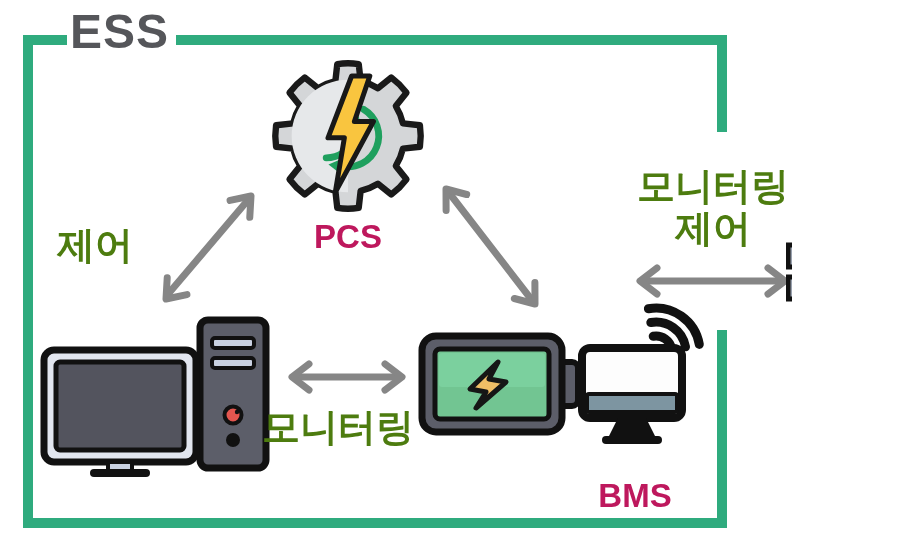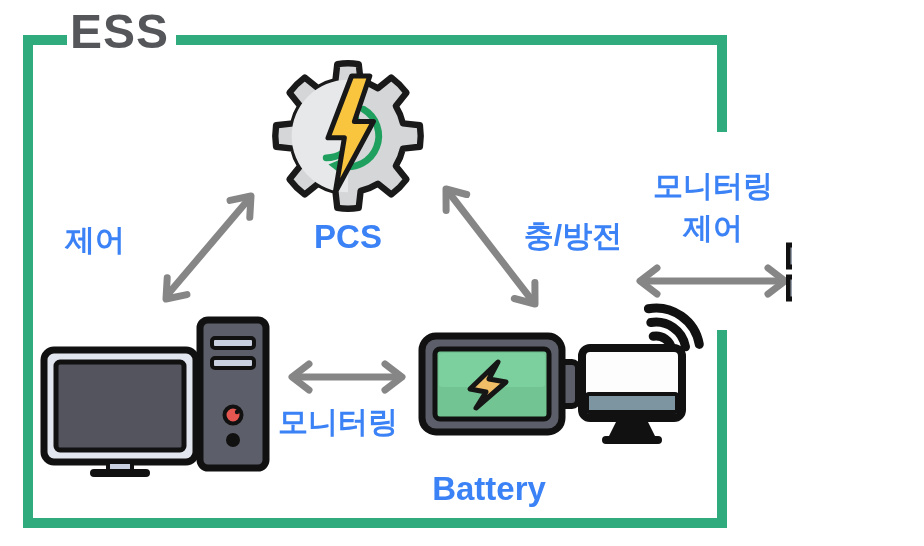--- a/index.html
+++ b/index.html
@@ -1,23 +1,23 @@
 <!DOCTYPE html>
 <html><head>
 <meta charset="utf-8">
 <style>
   html,body{margin:0;padding:0;background:#fff;}
   .canvas{position:relative;width:792px;height:546px;background:#ffffff;overflow:hidden;
           font-family:"Liberation Sans","DejaVu Sans",sans-serif;}
   .gline{position:absolute;background:#2FAB7E;}
   .ess-title{position:absolute;left:70px;top:4px;font-size:48px;font-weight:bold;
              color:#55565A;letter-spacing:1px;}
-  .klabel{position:absolute;font-weight:bold;font-size:30px;color:#3b82f6;
+  .klabel{position:absolute;font-weight:bold;font-size:38px;color:#4d7c0f;
           transform:translateX(-50%);white-space:nowrap;}
-  .nlabel{position:absolute;font-weight:bold;font-size:33px;color:#3b82f6;
+  .nlabel{position:absolute;font-weight:bold;font-size:33px;color:#be185d;
           transform:translateX(-50%);white-space:nowrap;}
   .icon{position:absolute;}
   svg{display:block;}
   .arrows{position:absolute;left:0;top:0;pointer-events:none;}
   .mc-block{text-align:center;line-height:42px;}
 </style>
 </head>
 <body>
 
 <div class="canvas">
@@ -166,23 +166,22 @@
   <svg class="icon" style="left:826px;top:455px;" width="46" height="91" viewBox="0 0 46 91">
     <rect x="2" y="3" width="42" height="10" rx="2" fill="#C6C6C6"></rect>
     <rect x="23" y="3" width="21" height="10" rx="2" fill="#B3B3B3"></rect>
     <rect x="12" y="13" width="22" height="20" fill="#B22429"></rect>
     <rect x="12" y="13" width="7" height="20" fill="#CC4840"></rect>
     <path d="M11,33 L35,33 L36,55 L10,55 Z" fill="#F4F4F4"></path>
     <path d="M9,55 L37,55 L40,91 L6,91 Z" fill="#C22A30"></path>
   </svg>
 
   <div class="klabel" style="left:95px;top:220px;">제어</div>
-  <div class="klabel" style="left:573px;top:216px;">충/방전</div>
   <div class="klabel mc-block" style="left:713px;top:165px;">
     <div>모니터링</div>
     <div>제어</div>
   </div>
   <div class="klabel" style="left:338px;top:402px;">모니터링</div>
 
   <div class="nlabel" style="left:348px;top:218px;">PCS</div>
-  <div class="nlabel" style="left:489px;top:470px;">Battery</div>
+  <div class="nlabel" style="left:635px;top:477px;">BMS</div>
 
 </div>
 
 </body></html>

